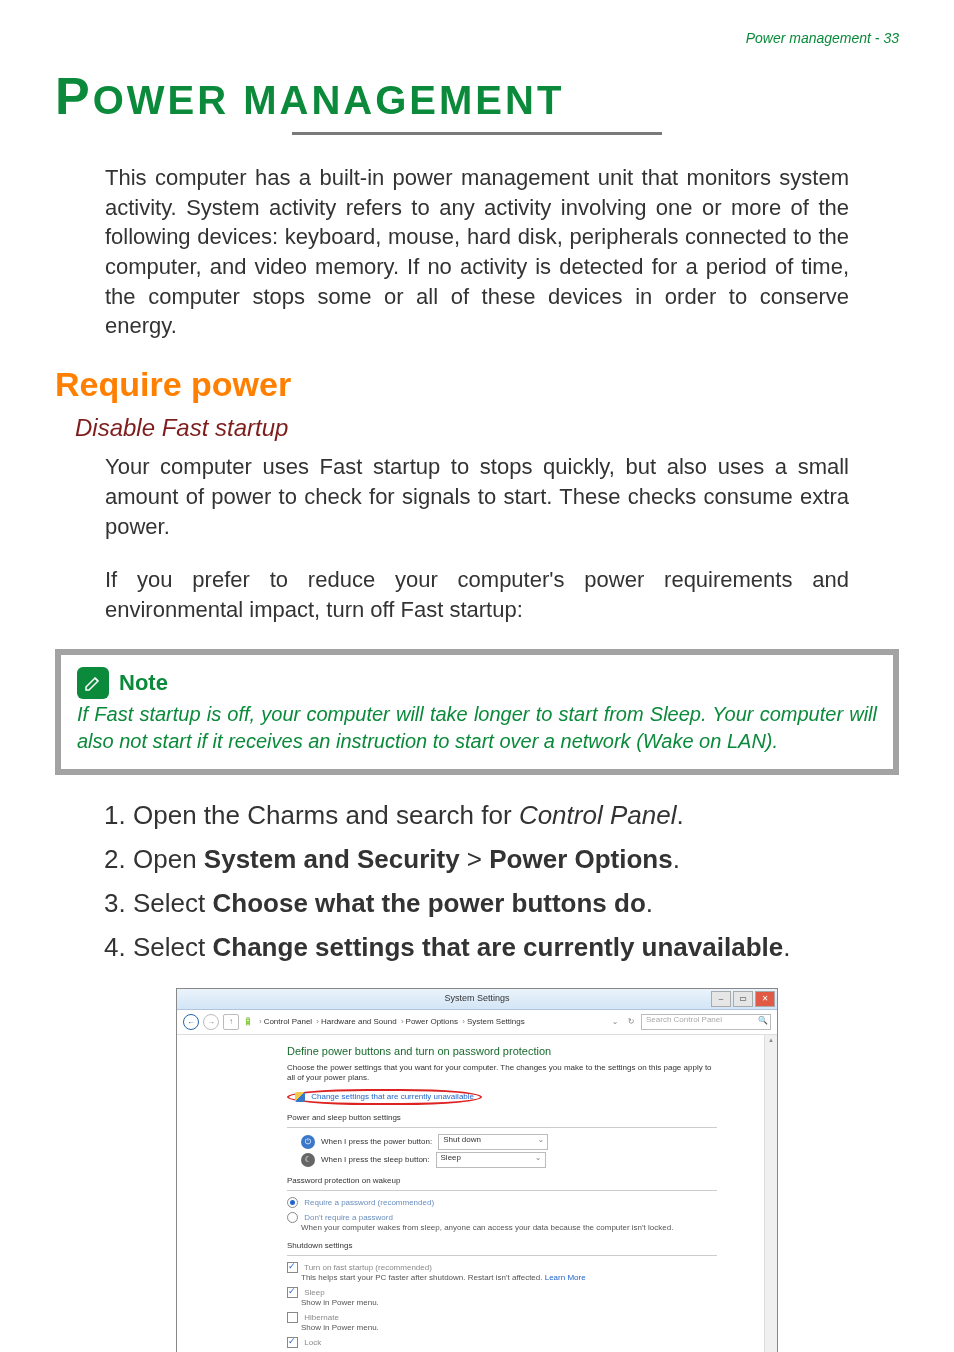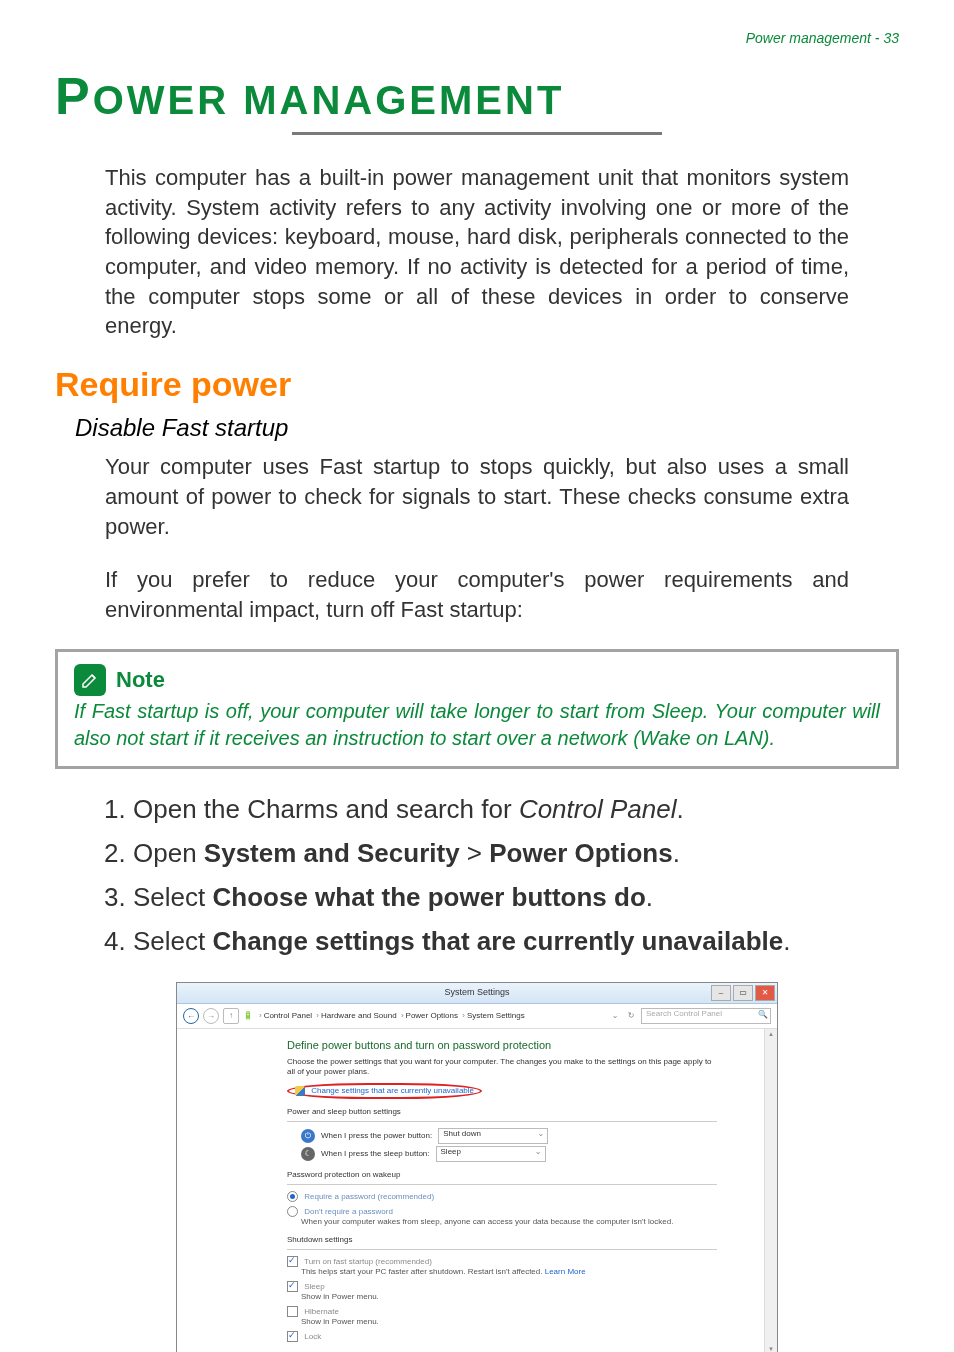--- a/index.html
+++ b/index.html
@@ -47,27 +47,27 @@
     margin: 0 0 24px 0;
     padding: 0 50px;
   }
   .h1 {
     color: #ff7f00;
     font-size: 34px;
     font-weight: bold;
     margin: 10px 0 10px 0;
   }
   .h2 {
-    color: #000000;
+    color: #7f1d1d;
     font-style: italic;
     font-size: 24px;
     margin: 6px 0 10px 20px;
   }
   .note-box {
-    border: 3px solid #a3a3a3;
+    border: 6px solid #a3a3a3;
     margin: 14px 0 20px 0;
     padding: 12px 16px 14px 16px;
     position: relative;
   }
   .note-head {
     display: flex;
     align-items: center;
     gap: 10px;
     margin-bottom: 2px;
   }

